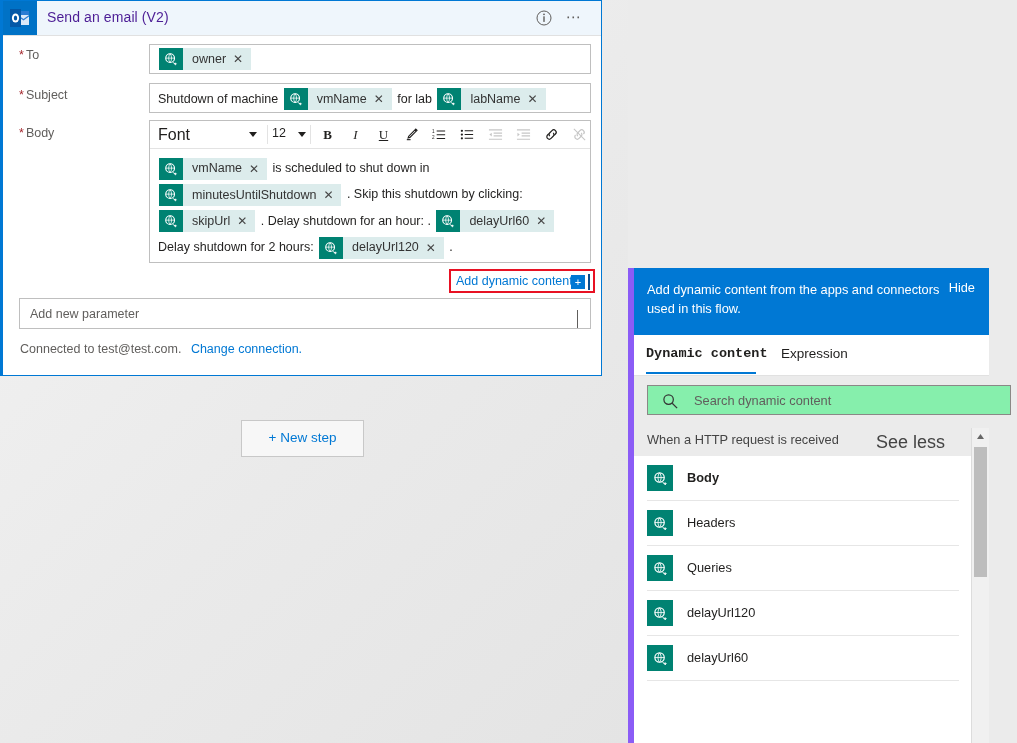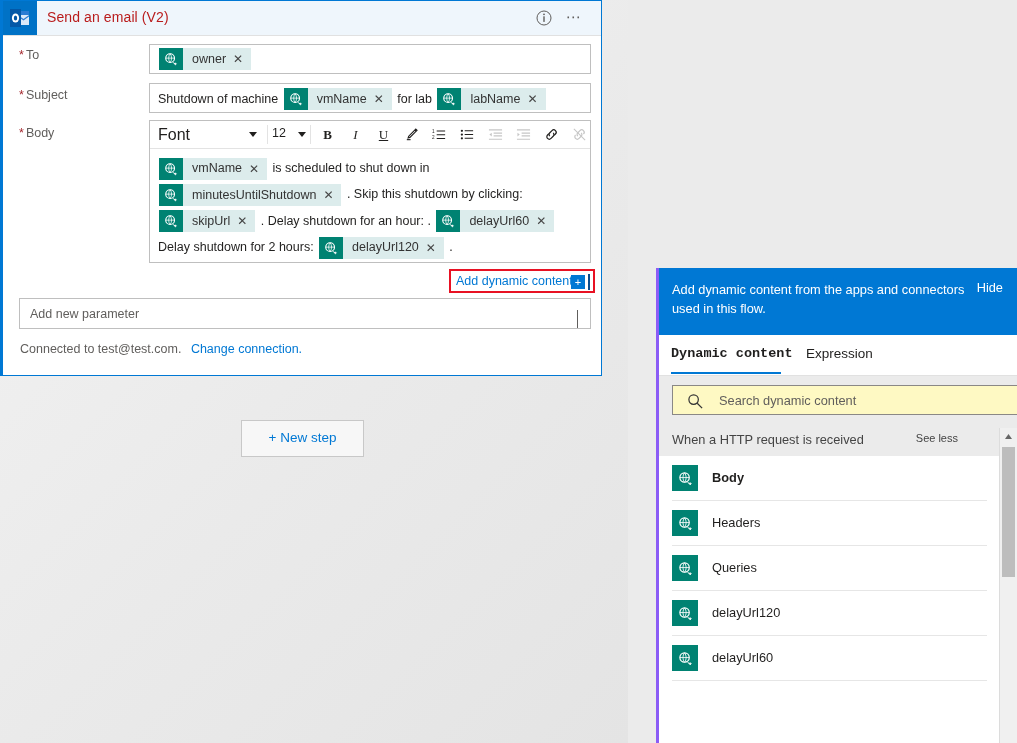--- a/index.html
+++ b/index.html
@@ -28,21 +28,21 @@
     position:relative;height:34px;background:#eff6fc;
     border-bottom:1px solid #e1e1e1;
   }
   #app-icon{
     position:absolute;left:0;top:0;width:34px;height:34px;
     background:#0072c6;
   }
   #app-icon svg{position:absolute;left:7px;top:7px;}
   #card-title{
     position:absolute;left:44px;top:8px;
-    font-size:14px;color:#b91c1c;letter-spacing:.1px;
+    font-size:14px;color:#4c1d95;letter-spacing:.1px;
   }
   #info-icon{position:absolute;right:49px;top:9px;width:16px;height:16px;cursor:pointer;}
   #more-icon{position:absolute;right:18px;top:9px;width:18px;height:16px;cursor:pointer;
     color:#605e5c;font-size:15px;line-height:14px;text-align:center;letter-spacing:1.5px;}
 
   .field-label{
     position:absolute;font-size:12.5px;color:#605e5c;white-space:nowrap;
   }
   .field-label .req{color:#a4262c;margin-right:2px;}
 
@@ -106,37 +106,37 @@
   #conn-link{color:#0078d4;cursor:pointer;margin-left:6px;}
 
   #new-step{position:absolute;left:241px;top:420px;width:121px;height:35px;
     border:1px solid #c8c8c8;background:#f7f7f7;cursor:pointer;}
   #new-step span{position:absolute;left:0;right:0;top:9px;text-align:center;
     font-size:13.5px;color:#0078d4;}
 
   
   #dc-panel{
     position:absolute;left:628px;top:268px;width:361px;height:475px;
-    background:#fff;border-left:3px solid #8b5cf6;box-sizing:border-box;margin-left:28px;
+    background:#fff;border-left:6px solid #8b5cf6;box-sizing:border-box;
   }
   #dc-banner{position:relative;height:67px;background:#0078d4;color:#fff;}
   #dc-banner-text{position:absolute;left:13px;top:12px;width:305px;font-size:12.8px;line-height:19px;}
   #dc-hide{position:absolute;right:14px;top:12px;font-size:12.8px;cursor:pointer;color:#fff;}
   #dc-tabs{position:relative;height:40px;border-bottom:1px solid #e1e1e1;background:#fff;}
   .dc-tab{position:absolute;top:11px;font-size:13.5px;color:#201f1e;cursor:pointer;}
   .dc-tab.active{font-weight:bold;font-family:Liberation Mono, monospace;}
   #tab-underline{position:absolute;left:12px;top:37px;width:110px;height:2px;background:#0078d4;}
   #dc-searchwrap{position:relative;height:47px;background:#ebebeb;}
   #dc-search{position:absolute;left:13px;top:9px;width:364px;height:30px;
-    background:#fef9c3;border:1px solid #8a8886;box-sizing:border-box;cursor:text;}
+    background:#86efac;border:1px solid #8a8886;box-sizing:border-box;cursor:text;}
   #dc-search-ph{position:absolute;left:46px;top:7px;font-size:12.8px;color:#605e5c;}
   #dc-search-icon{position:absolute;left:14px;top:7px;}
   #dc-group{position:relative;height:34px;background:#ebebeb;}
   #dc-group-title{position:absolute;left:13px;top:9px;font-size:12.8px;color:#444;}
-  #dc-seeless{position:absolute;right:59px;top:9px;font-size:11px;color:#444;cursor:pointer;}
+  #dc-seeless{position:absolute;right:44px;top:9px;font-size:18px;color:#444;cursor:pointer;}
   #dc-list{position:absolute;left:0;top:188px;right:0;bottom:0;background:#fff;overflow:hidden;}
   .dc-item{position:relative;height:45px;cursor:pointer;}
   .dc-item .di-ico{position:absolute;left:13px;top:9px;width:26px;height:26px;background:#008272;
     display:flex;align-items:center;justify-content:center;}
   .dc-item .di-lbl{position:absolute;left:53px;top:14px;font-size:12.8px;color:#201f1e;}
   .dc-item .di-rule{position:absolute;left:13px;right:30px;bottom:0;height:1px;background:#e6e6e6;}
   .dc-item.first .di-lbl{font-weight:bold;}
 
   #dc-scrollbar{position:absolute;right:0;top:160px;bottom:0;width:17px;background:#f0f0f0;
     border-left:1px solid #dcdcdc;}

